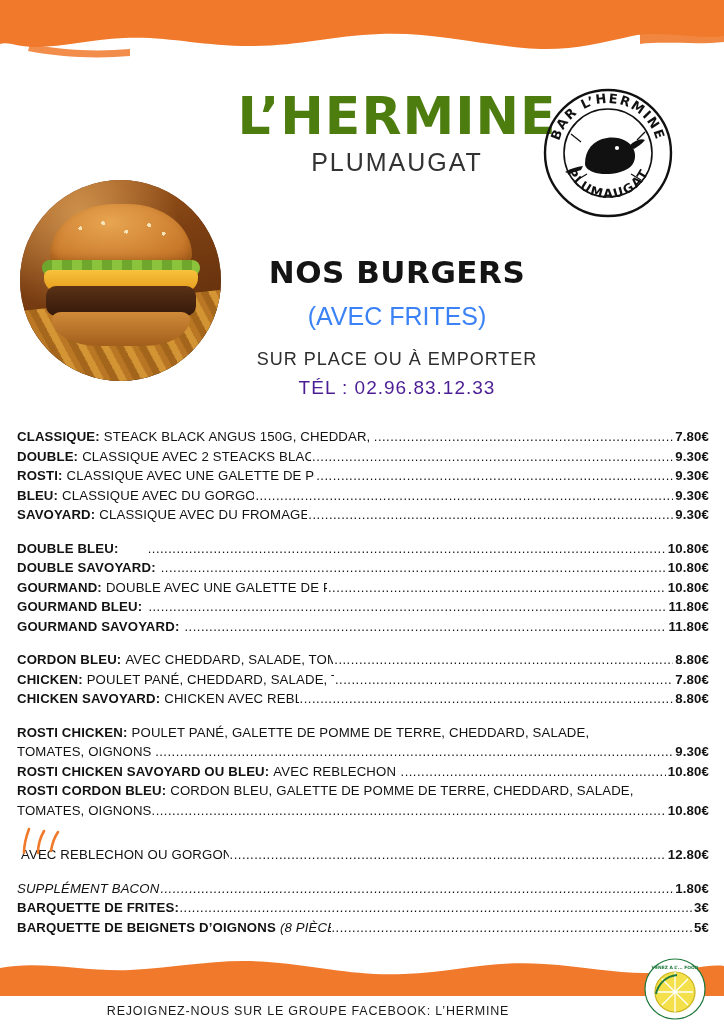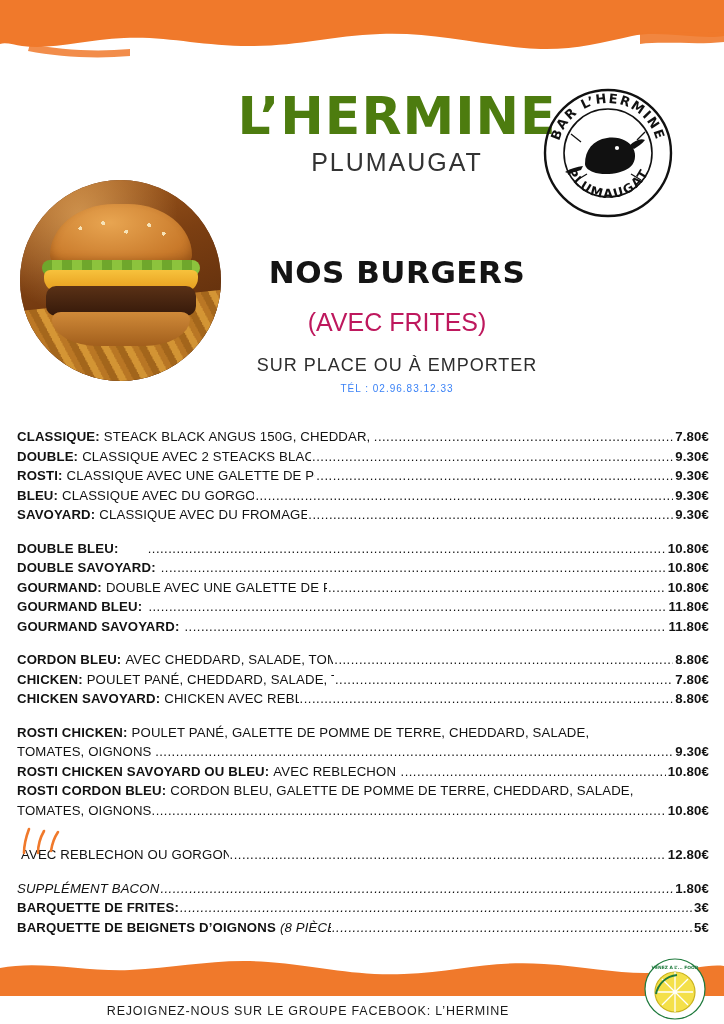--- a/index.html
+++ b/index.html
@@ -177,35 +177,35 @@
   .section-title {
     font-family: "DejaVu Sans", sans-serif;
     font-weight: bold;
     font-size: 31px;
     letter-spacing: 0.5px;
     color: #141414;
   }
   .section-subtitle {
     font-family: "Liberation Sans", sans-serif;
     font-size: 25px;
-    color: #be185d;
-    margin-top: 18px;
+    color: #3b82f6;
+    margin-top: 12px;
   }
   .service-note {
     font-family: "Liberation Sans", sans-serif;
     font-size: 18px;
     letter-spacing: 1px;
     color: #2d2d2d;
     margin-top: 18px;
   }
   .phone {
     font-family: "Liberation Sans", sans-serif;
-    font-size: 10px;
+    font-size: 19px;
     letter-spacing: 1px;
-    color: #3b82f6;
+    color: #4c1d95;
     margin-top: 7px;
   }
 
   
   .menu {
     position: absolute;
     left: 17px;
     top: 427px;
     width: 692px;
   }

